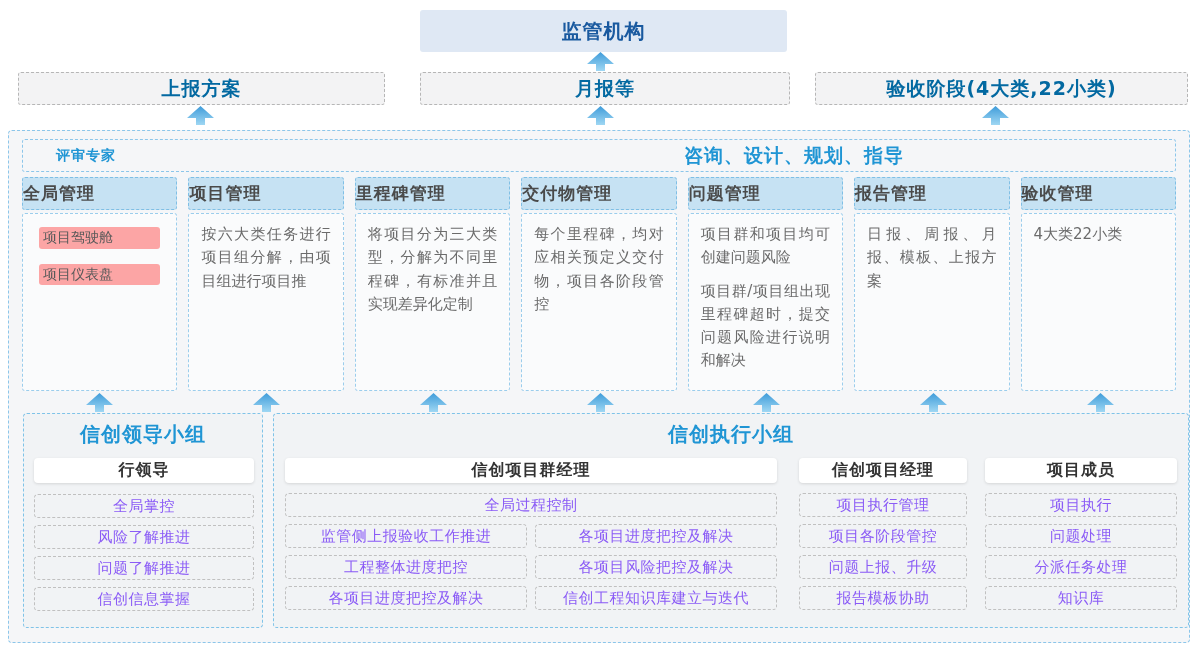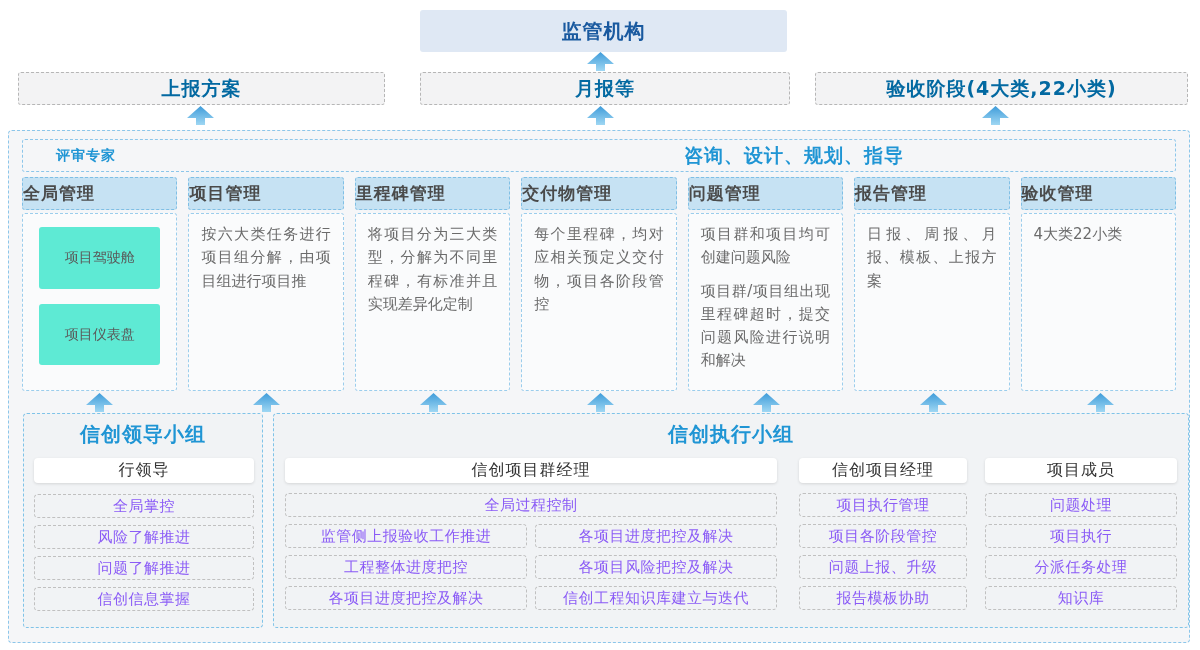--- a/index.html
+++ b/index.html
@@ -59,42 +59,42 @@
     box-sizing:border-box;
   }
   .col-body{
     margin-top:3px;height:178px;background:#fafbfc;
     border:1px dashed #9bcdec;border-radius:3px;box-sizing:border-box;
     padding:9px 12px;color:#6b6b6b;font-size:15px;line-height:1.55;
     text-align:justify;overflow:hidden;
   }
   .col-body p{margin:0 0 10px 0;}
   .pill{
-    display:block;background:#5eead4;border-radius:3px;
-    color:#5a5a5a;font-size:14px;text-align:center;
-    padding:20px 4px;margin:4px 4px 15px 4px;
+    display:block;background:#fca5a5;border-radius:3px;
+    color:#5a5a5a;font-size:14px;
+    padding:0 4px;margin:4px 4px 15px 4px;
   }
 
   
   .group-box{
     position:absolute;top:282px;height:215px;
     background:#f1f3f5;border:1px dashed #7fc3e8;border-radius:4px;
     box-sizing:border-box;
   }
   .leader-box{left:14px;width:240px;}
   .exec-box{left:264px;width:916px;}
   .group-title{
     position:absolute;top:7px;left:0;width:100%;text-align:center;
     color:#1f95d4;font-size:20px;font-weight:bold;letter-spacing:1px;
   }
   .role-box{
     background:#ffffff;border-radius:4px;height:25px;
     box-shadow:0 1px 3px rgba(0,0,0,0.12);
     display:flex;align-items:center;justify-content:center;
-    color:#333333;font-size:16px;font-weight:normal;letter-spacing:1px;
+    color:#333333;font-size:16px;font-weight:bold;letter-spacing:1px;
   }
   .item-box{
     border:1px dashed #c0c0c0;border-radius:4px;height:24px;
     display:flex;align-items:center;justify-content:center;
     color:#8b5cf6;font-size:15px;letter-spacing:0.5px;
     box-sizing:border-box;margin-bottom:7px;
   }
   .leader-inner{position:absolute;left:10px;top:44px;width:220px;}
   .leader-inner .role-box{margin-bottom:11px;}
   .sub-area{position:absolute;top:44px;}
@@ -298,20 +298,20 @@
     <div class="sub-area pm-area">
       <div class="role-box">信创项目经理</div>
       <div class="item-box">项目执行管理</div>
       <div class="item-box">项目各阶段管控</div>
       <div class="item-box">问题上报、升级</div>
       <div class="item-box">报告模板协助</div>
     </div>
 
     <div class="sub-area mb-area">
       <div class="role-box">项目成员</div>
+      <div class="item-box">项目执行</div>
       <div class="item-box">问题处理</div>
-      <div class="item-box">项目执行</div>
       <div class="item-box">分派任务处理</div>
       <div class="item-box">知识库</div>
     </div>
   </div>
 
 </div>
 
 </body></html>

